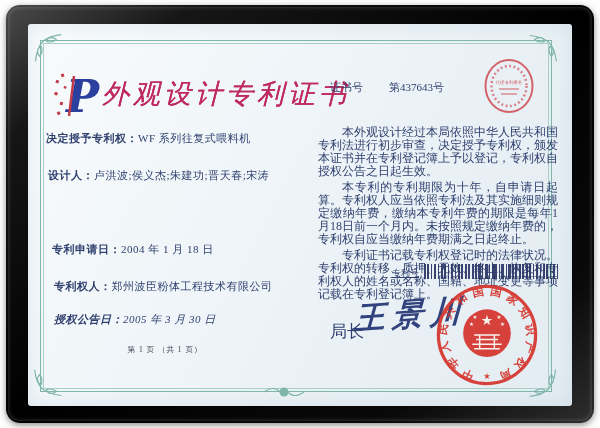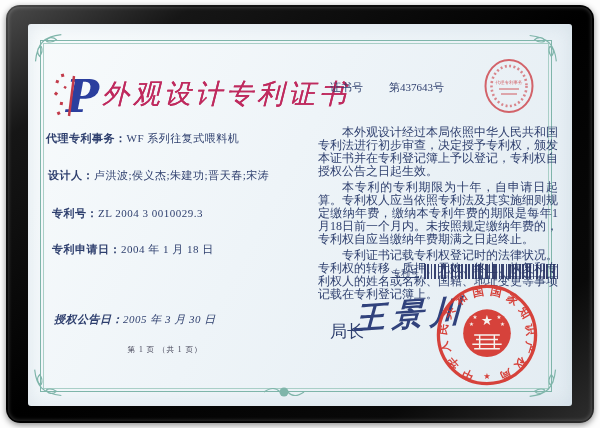--- a/index.html
+++ b/index.html
@@ -118,30 +118,30 @@
   </div>
 
   <svg class="small-stamp" viewBox="0 0 52 58">
     <ellipse cx="26" cy="29" rx="23.5" ry="26" fill="none" stroke="#cf4b52" stroke-width="2"></ellipse>
     <ellipse cx="26" cy="29" rx="17.5" ry="20" fill="none" stroke="#cf4b52" stroke-width="2.6" stroke-dasharray="2 2.4" opacity=".75"></ellipse>
     <text x="26" y="27" text-anchor="middle" font-size="4.5" fill="#cf4b52">代理专利事务</text>
     <path d="M16 32 h20 M18 37 h16" stroke="#cf4b52" stroke-width="1.4" opacity=".7"></path>
   </svg>
 
   <div class="field f0">
-    <span class="flabel">代理专利事务：</span><span class="fvalue">WF 系列往复式喂料机</span>
+    <span class="flabel">决定授予专利权：</span><span class="fvalue">WF 系列往复式喂料机</span>
   </div>
   <div class="field f1">
     <span class="flabel">设计人：</span><span class="fvalue">卢洪波;侯义杰;朱建功;晋天春;宋涛</span>
   </div>
-  <div class="field f2">
-    <span class="flabel">专利号：</span><span class="fvalue">ZL 2004 3 0010029.3</span>
-  </div>
   <div class="field f3">
     <span class="flabel">专利申请日：</span><span class="fvalue">2004 年 1 月 18 日</span>
+  </div>
+  <div class="field f4">
+    <span class="flabel">专利权人：</span><span class="fvalue">郑州波臣粉体工程技术有限公司</span>
   </div>
   <div class="field f5">
     <span class="flabel">授权公告日：</span><span class="fvalue">2005 年 3 月 30 日</span>
   </div>
 
   <div class="page-footer">第 1 页 （共 1 页）</div>
 
   <div class="body-text">
     <p>本外观设计经过本局依照中华人民共和国专利法进行初步审查，决定授予专利权，颁发本证书并在专利登记簿上予以登记，专利权自授权公告之日起生效。</p>
     <p>本专利的专利期限为十年，自申请日起算。专利权人应当依照专利法及其实施细则规定缴纳年费，缴纳本专利年费的期限是每年1月18日前一个月内。未按照规定缴纳年费的，专利权自应当缴纳年费期满之日起终止。</p>

